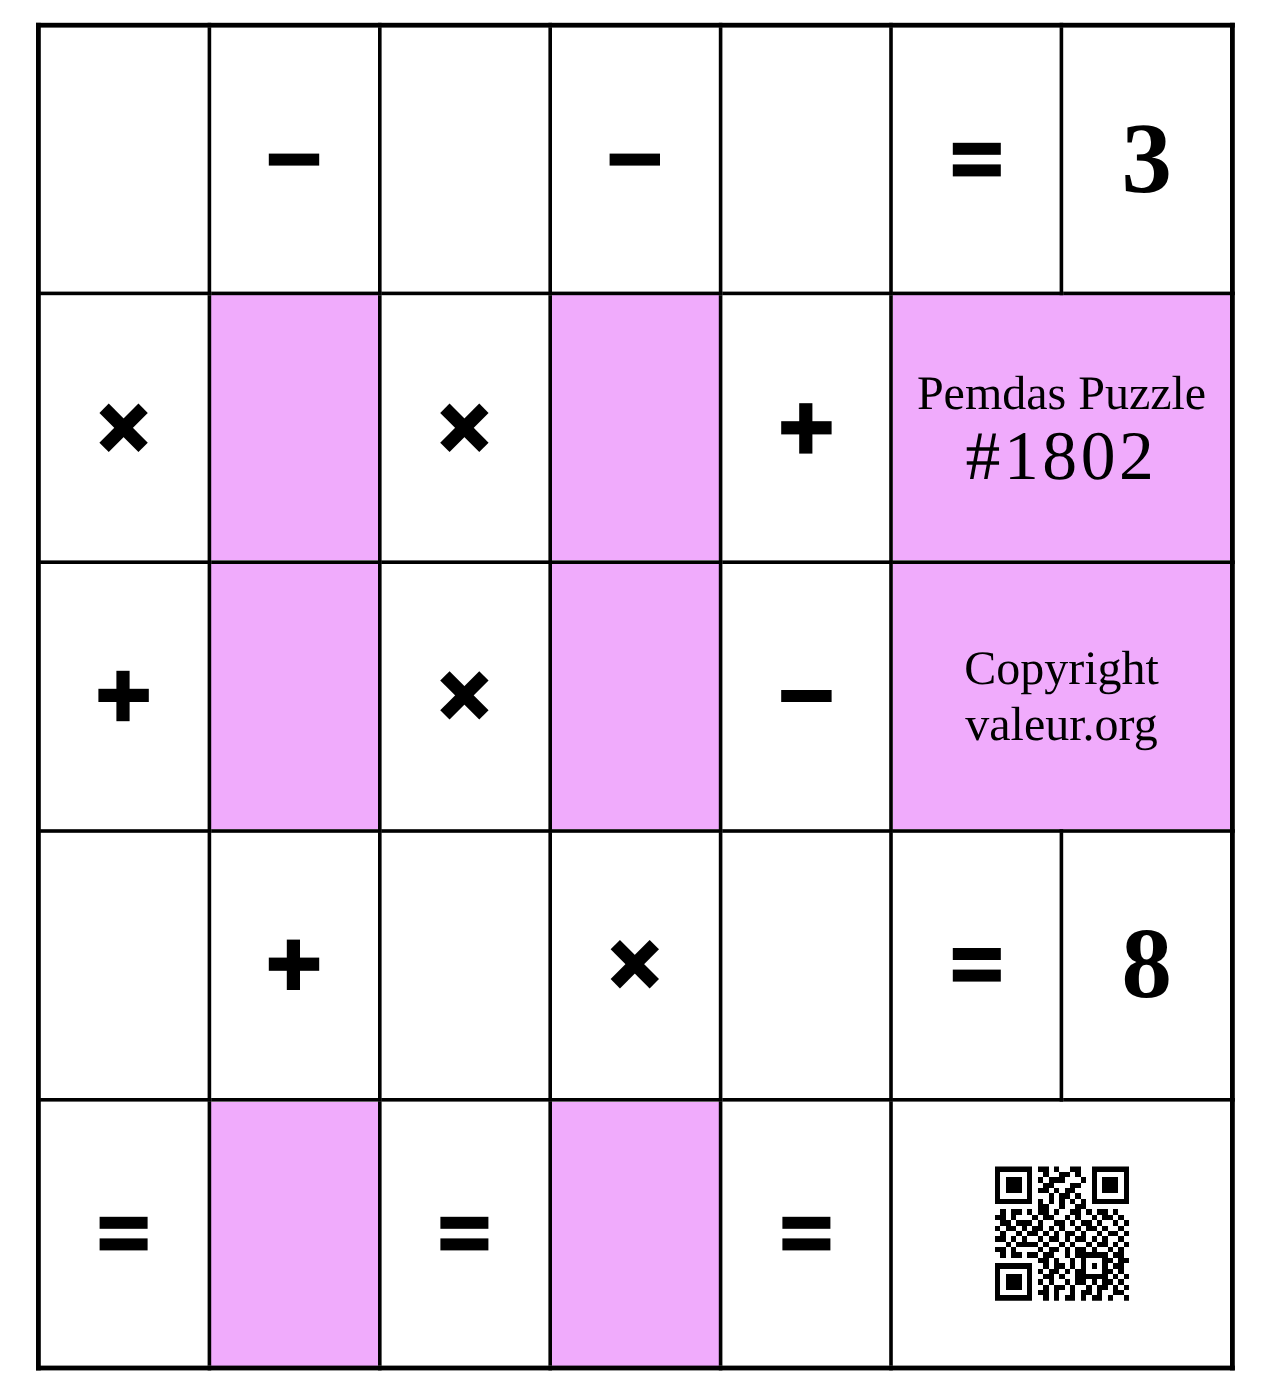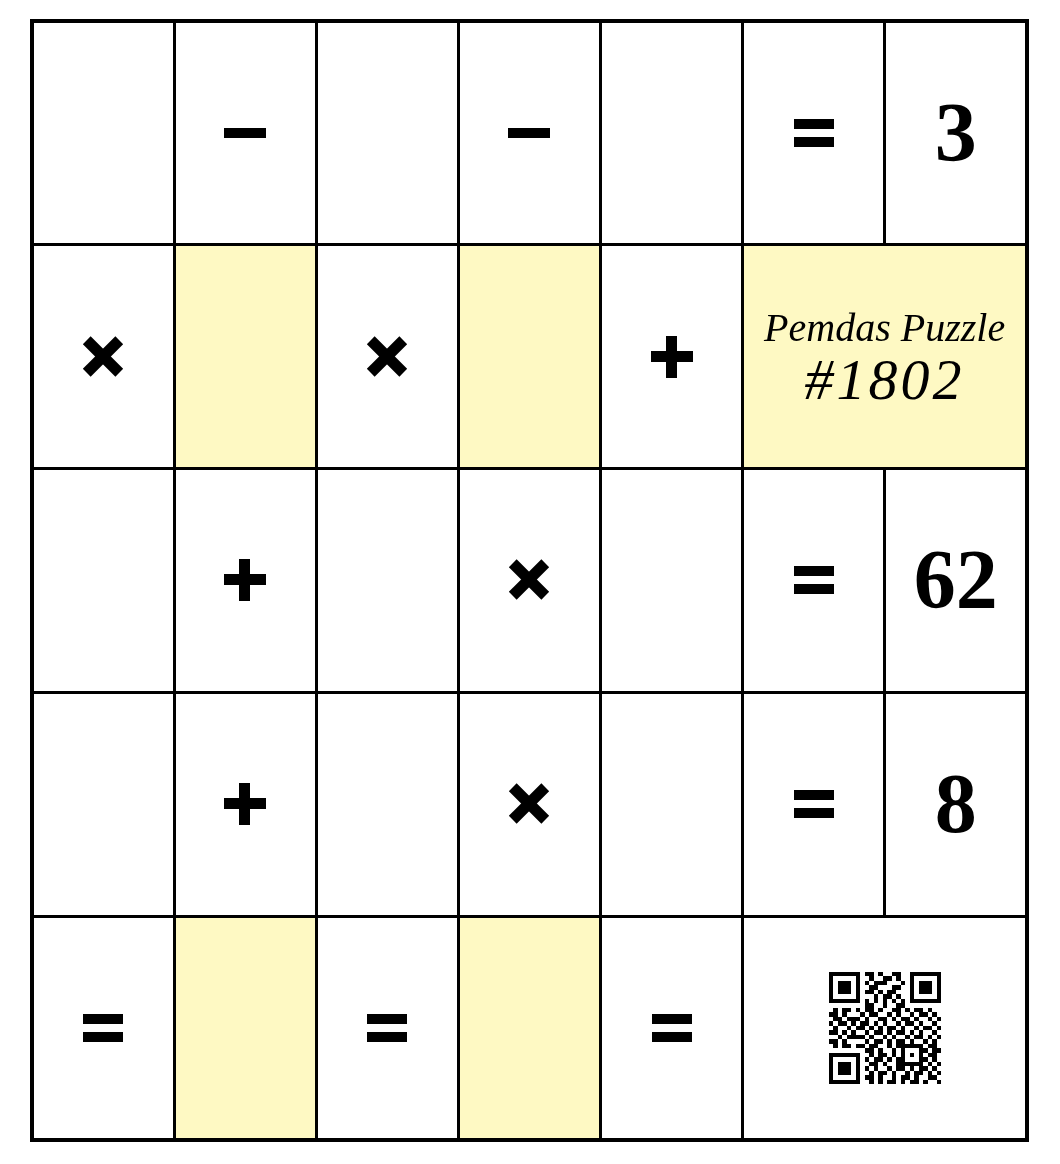--- a/index.html
+++ b/index.html
@@ -21,21 +21,21 @@
   }
   tr.grid-row{height:159px;}
   td.cell{
     border:3px solid #000;
     padding:0;
     text-align:center;
     vertical-align:middle;
     background:#ffffff;
     overflow:hidden;
   }
-  td.shaded{background:#fef9c3;font-style:italic;}
+  td.shaded{background:#f0abfc;}
   
   .num-text{
     font-weight:bold;
     font-size:84px;
     line-height:1;
     letter-spacing:0;
     display:inline-block;
   }
   
   .op{
@@ -100,30 +100,32 @@
       <td class="cell shaded"></td>
       <td class="cell"><span class="op op-times"></span></td>
       <td class="cell shaded"></td>
       <td class="cell"><span class="op op-plus"></span></td>
       <td class="cell shaded brand" colspan="2">
         <div class="brand-line1">Pemdas Puzzle</div>
         <div class="brand-line2">#1802</div>
       </td>
     </tr>
 
+
     <tr class="grid-row">
-      <td class="cell answer"></td>
       <td class="cell"><span class="op op-plus"></span></td>
-      <td class="cell answer"></td>
+      <td class="cell shaded"></td>
       <td class="cell"><span class="op op-times"></span></td>
-      <td class="cell answer"></td>
-      <td class="cell"><span class="op op-equals"></span></td>
-      <td class="cell num"><span class="num-text">62</span></td>
+      <td class="cell shaded"></td>
+      <td class="cell"><span class="op op-minus"></span></td>
+      <td class="cell shaded brand" colspan="2">
+        <div class="brand-line1">Copyright</div>
+        <div class="brand-line1">valeur.org</div>
+      </td>
     </tr>
-
 
     <tr class="grid-row">
       <td class="cell answer"></td>
       <td class="cell"><span class="op op-plus"></span></td>
       <td class="cell answer"></td>
       <td class="cell"><span class="op op-times"></span></td>
       <td class="cell answer"></td>
       <td class="cell"><span class="op op-equals"></span></td>
       <td class="cell num"><span class="num-text">8</span></td>
     </tr>

